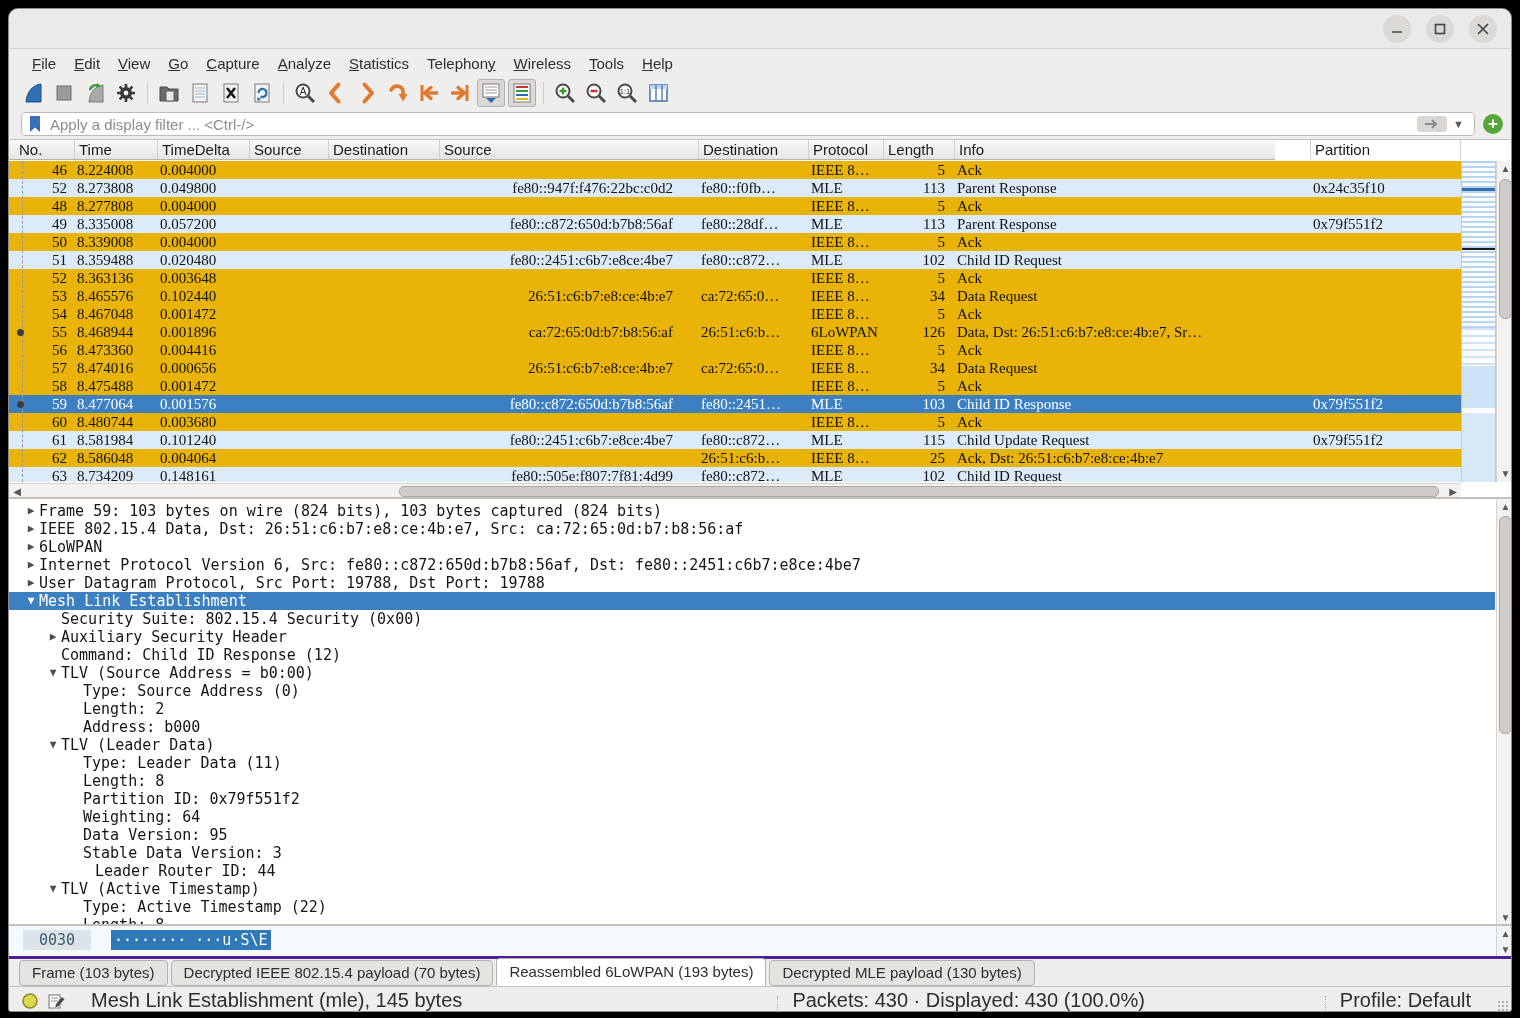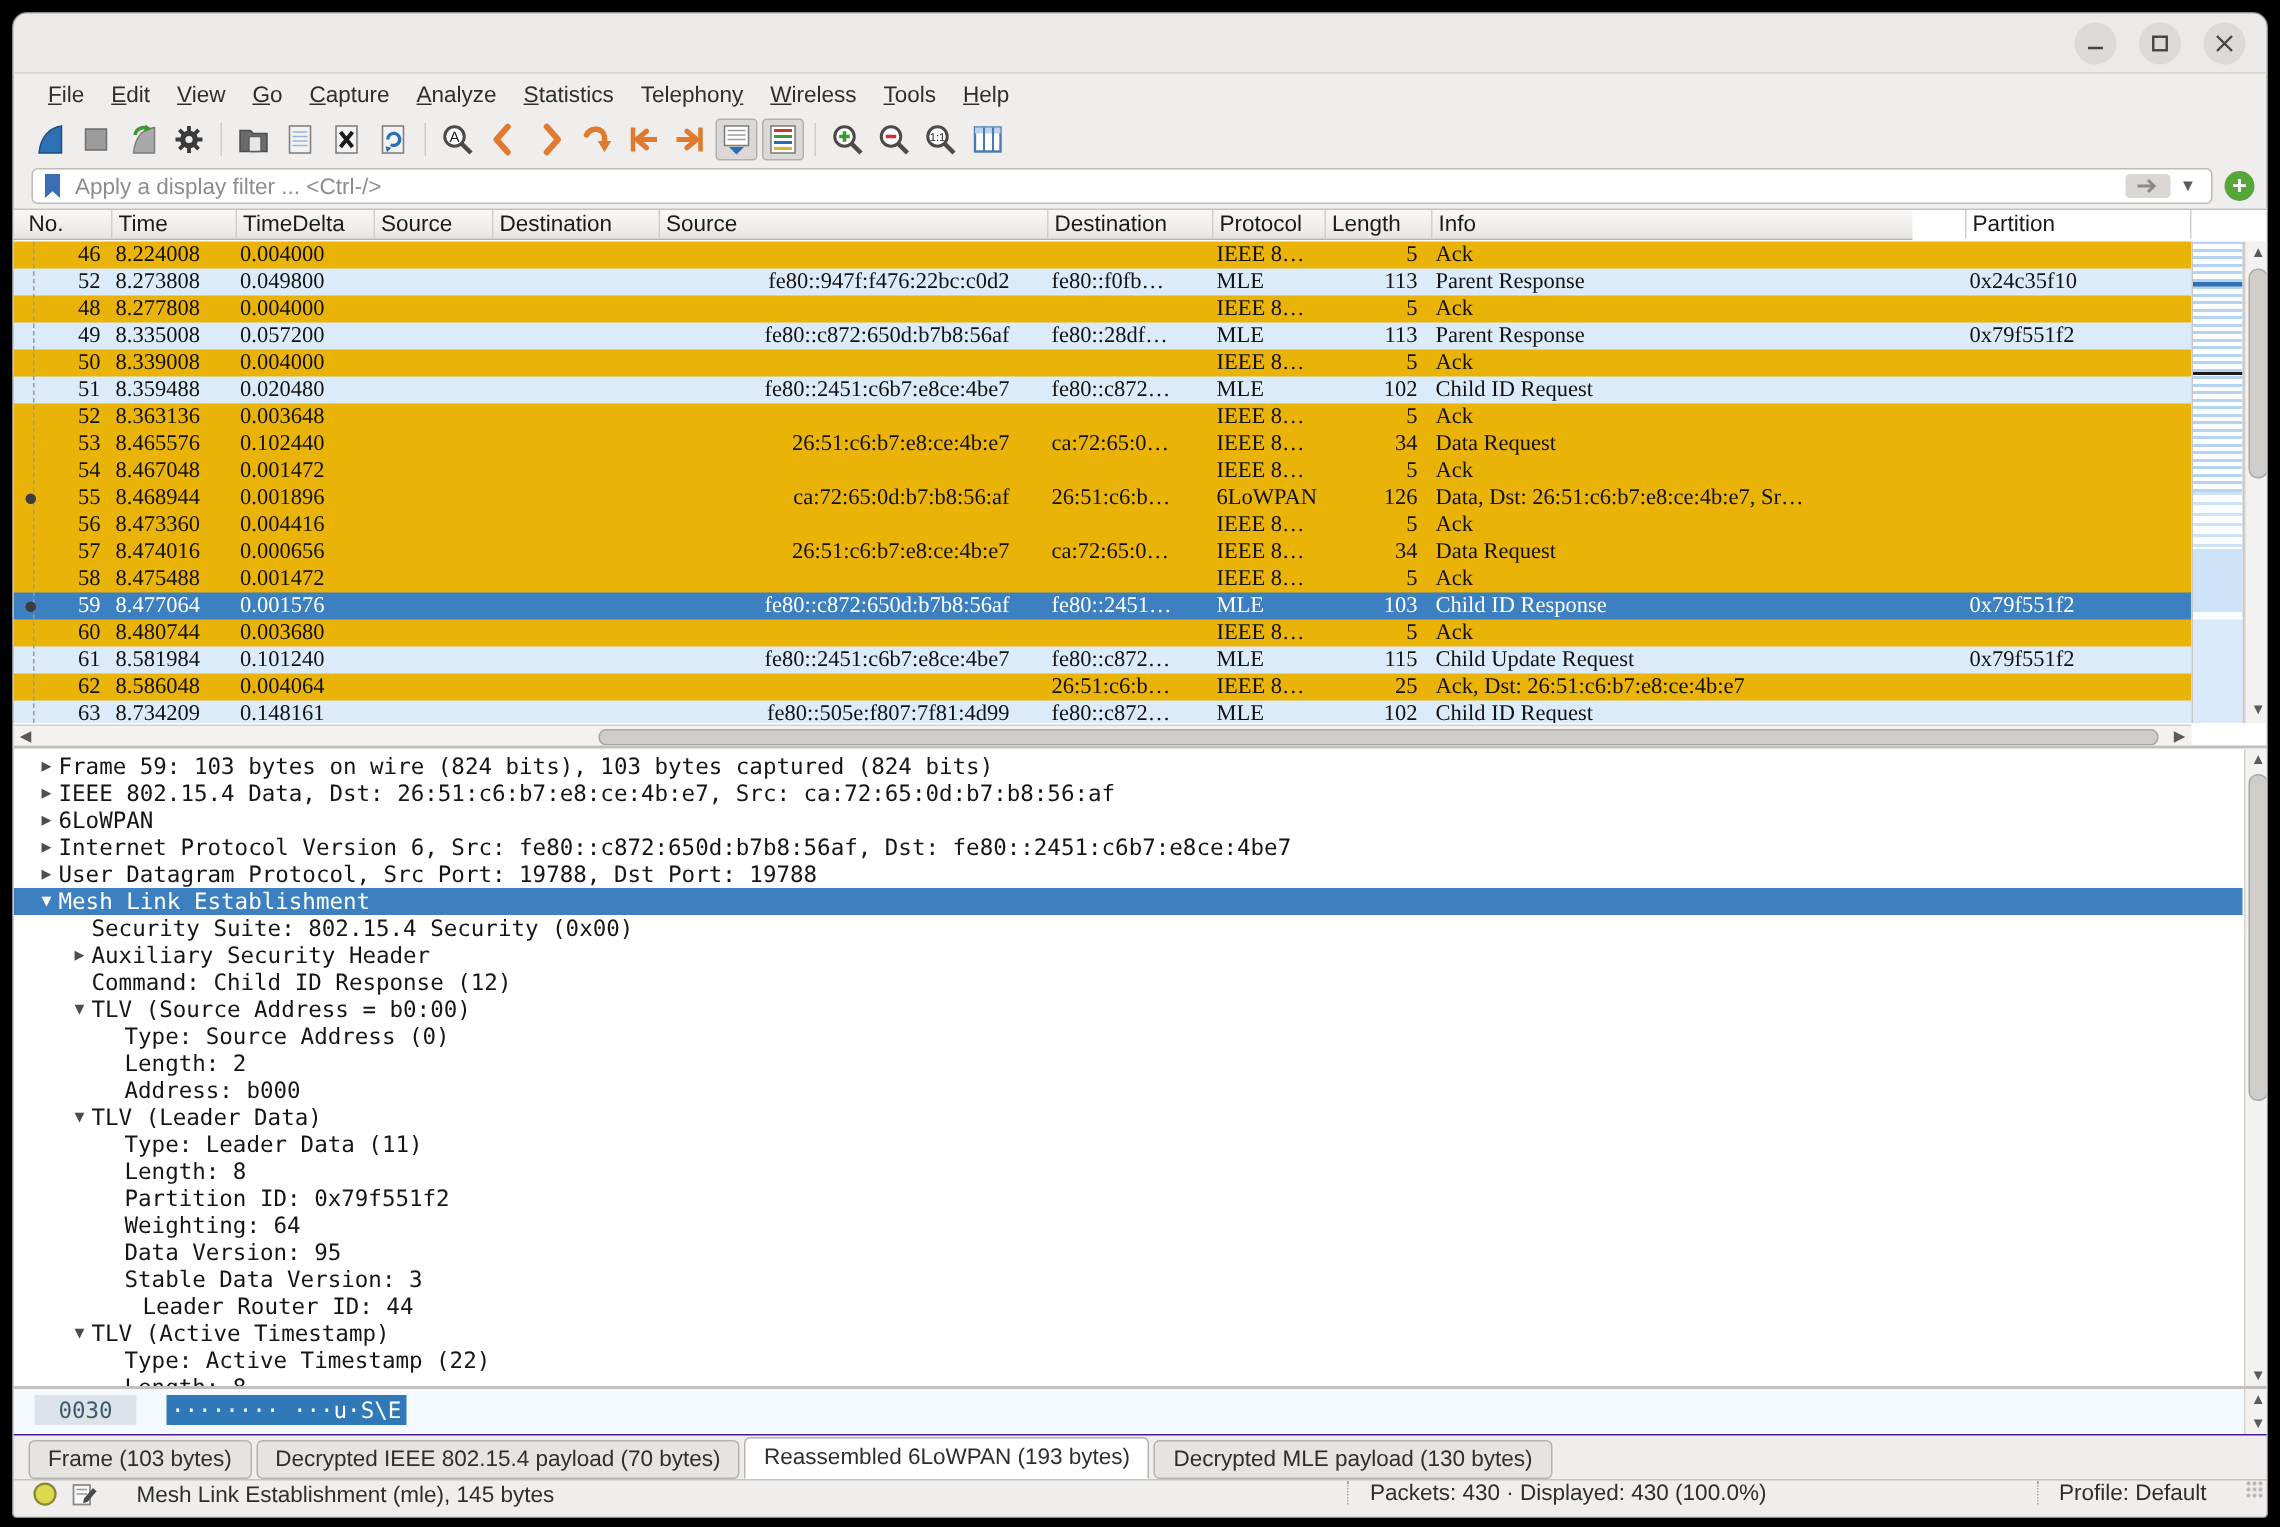--- a/index.html
+++ b/index.html
@@ -72,25 +72,25 @@
   .d-arrow{width:16px;text-align:center;color:#4d4d4d;font-size:11px;flex:none;}
   .d-row.selected{background:#3d80c2;color:#fff;}
   .d-row.selected .d-arrow{color:#fff;}
   
   .hexpane{position:absolute;top:915px;left:0;width:1504px;height:32px;background:#f4f9fd;border-top:2px solid #c2bfbc;overflow:hidden;}
   .hex-line{position:absolute;top:4px;left:14px;height:20px;display:flex;align-items:center;font-family:"DejaVu Sans Mono",monospace;font-size:15px;white-space:pre;}
   .hex-offset{width:68px;background:#dce4ea;color:#3d5a6b;text-align:center;height:20px;line-height:20px;}
   .hex-bytes{margin-left:13px;background:#3079b8;color:#fff;height:20px;line-height:20px;padding:0 3px;}
   .hex-ascii{margin-left:20px;background:#3079b8;color:#fff;height:20px;line-height:20px;padding:0 3px;}
   
-  .tabbar{position:absolute;top:947px;left:0;width:1504px;height:30px;background:#f0eeec;border-top:1px solid #4c1d95;display:flex;align-items:flex-end;padding-left:10px;gap:3px;}
+  .tabbar{position:absolute;top:947px;left:0;width:1504px;height:30px;background:#f0eeec;border-top:3px solid #4c1d95;display:flex;align-items:flex-end;padding-left:10px;gap:3px;}
   .tab{height:26px;line-height:24px;padding:0 12px;font-size:15px;background:#e6e4e1;border:1px solid #b5b2af;border-radius:4px;color:#2e2e2e;white-space:nowrap;}
   .tab.active{background:#fff;height:28px;line-height:26px;border-radius:4px 4px 0 0;border-bottom-color:#fff;}
   
-  .statusbar{position:absolute;top:977px;left:0;width:1504px;height:26px;background:#f0eeec;border-top:1px solid #c6c3c0;display:flex;align-items:flex-start;font-size:15px;color:#2e2e2e;}
+  .statusbar{position:absolute;top:977px;left:0;width:1504px;height:26px;background:#f0eeec;border-top:1px solid #c6c3c0;display:flex;align-items:flex-end;font-size:20px;color:#2e2e2e;}
   .sb-left{display:flex;align-items:center;gap:8px;margin-left:12px;flex:1;}
   .sb-text-left{margin-left:18px;}
   .sb-sep{width:1px;height:16px;border-left:1px dotted #a9a6a3;margin:0 14px;}
   .sb-packets{white-space:nowrap;}
   .sb-profile{white-space:nowrap;margin-right:26px;}
   .grip{width:12px;height:12px;margin-right:4px;background:radial-gradient(circle at 2px 2px,#b3b0ad 1px,transparent 1.5px);background-size:4px 4px;}
 </style>
 </head>
 <body>
 

